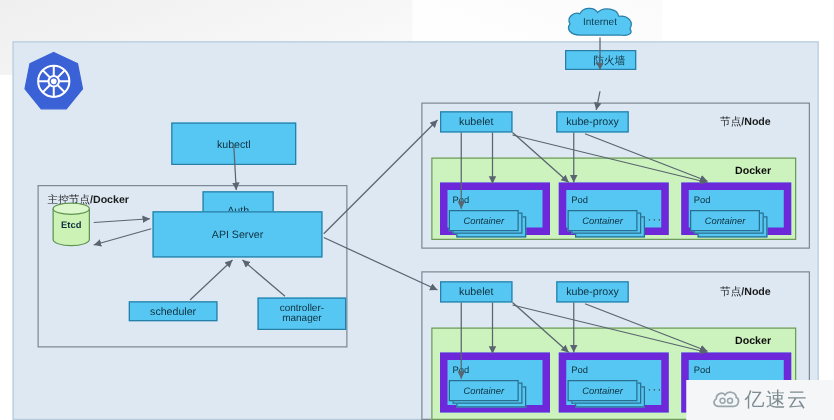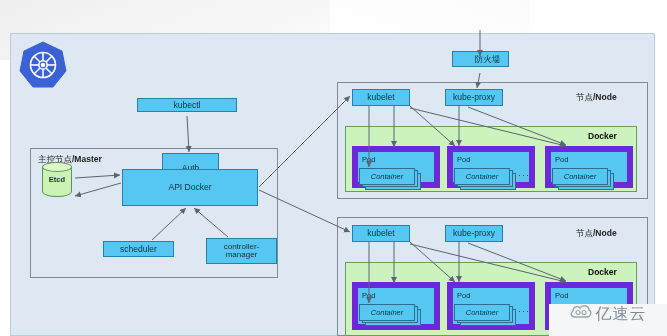--- a/index.html
+++ b/index.html
@@ -65,33 +65,39 @@
   
   .cloud{position:absolute;}
   .cloud .lbl{position:absolute;left:0;top:9px;width:60px;text-align:center;
               font-size:8px;color:#0f3c52;}
 
   
   .k8s{position:absolute;left:18px;top:40px;width:50px;height:50px;}
 
   
   .wm{position:absolute;right:0;bottom:0;width:118px;height:32px;
-      background:#f4f6f8;display:flex;justify-content:center;gap:4px;margin-left:36px;}
+      background:#f4f6f8;display:flex;align-items:center;justify-content:center;gap:4px;margin-left:36px;}
   .wm .txt{font-size:16px;color:#7f8c94;letter-spacing:1px;}
 
   svg.links{position:absolute;left:0;top:0;width:667px;height:336px;pointer-events:none;}
 </style>
 </head>
 <body>
 
 <div id="stage">
 
   <div class="wash"></div>
   <div class="wash2"></div>
 
+  <div class="cloud" style="left:450px;top:4px;width:60px;height:28px;">
+    <svg width="60" height="28" viewBox="0 0 60 28">
+      <path d="M14 24 C6 24 3 19 6 15 C3 10 9 5 14 7 C16 2 25 1 28 6 C33 1 44 3 45 9 C53 8 57 14 54 19 C57 23 52 25 46 24 Z" fill="#55c7f2" stroke="#2a7fa8" stroke-width="1"></path>
+    </svg>
+    <div class="lbl">Internet</div>
+  </div>
 
   <div class="panel"></div>
 
   <div class="k8s">
     <svg width="50" height="50" viewBox="0 0 50 50">
       <polygon points="25,2 44,11 48,31 35,47 15,47 2,31 6,11" fill="#3a61d6" stroke="#3a61d6"></polygon>
       <g stroke="#ffffff" stroke-width="1.6" fill="none">
         <circle cx="25" cy="25" r="12.5"></circle>
         <circle cx="25" cy="25" r="4.2"></circle>
         <line x1="25" y1="12.5" x2="25" y2="20.8"></line>
@@ -100,39 +106,39 @@
         <line x1="29.2" y1="25" x2="37.5" y2="25"></line>
         <line x1="16.2" y1="16.2" x2="22" y2="22"></line>
         <line x1="28" y1="28" x2="33.8" y2="33.8"></line>
         <line x1="33.8" y1="16.2" x2="28" y2="22"></line>
         <line x1="22" y1="28" x2="16.2" y2="33.8"></line>
       </g>
       <circle cx="25" cy="25" r="2.3" fill="#ffffff"></circle>
     </svg>
   </div>
 
-  <div class="box" style="left:452px;top:51px;width:57px;height:16px;padding-left:14px;">
+  <div class="box" style="left:452px;top:40px;width:57px;height:16px;padding-left:14px;">
     <span>防火墙</span>
   </div>
 
-  <div class="box" style="left:137px;top:98px;width:100px;height:14px;">
+  <div class="box" style="left:137px;top:98px;width:100px;height:34px;">
     <span>kubectl</span>
   </div>
 
   <div class="group" style="left:30px;top:148px;width:248px;height:130px;"></div>
   <div class="grp-label" style="left:38px;top:154px;">
-    <span>主控节点</span><b>/Master</b>
+    <span>主控节点</span><b>/Docker</b>
   </div>
 
   <div class="box" style="left:162px;top:153px;width:57px;height:30px;">
     <span>Auth</span>
   </div>
 
   <div class="box" style="left:122px;top:169px;width:136px;height:37px;">
-    <span>API Docker</span>
+    <span>API Server</span>
   </div>
 
   <div class="etcd" style="left:42px;top:162px;padding-left:36px;">
     <div class="body"></div>
     <div class="top"></div>
     <div class="t">Etcd</div>
   </div>
 
   <div class="box" style="left:103px;top:241px;width:71px;height:16px;">
     <span>scheduler</span>

